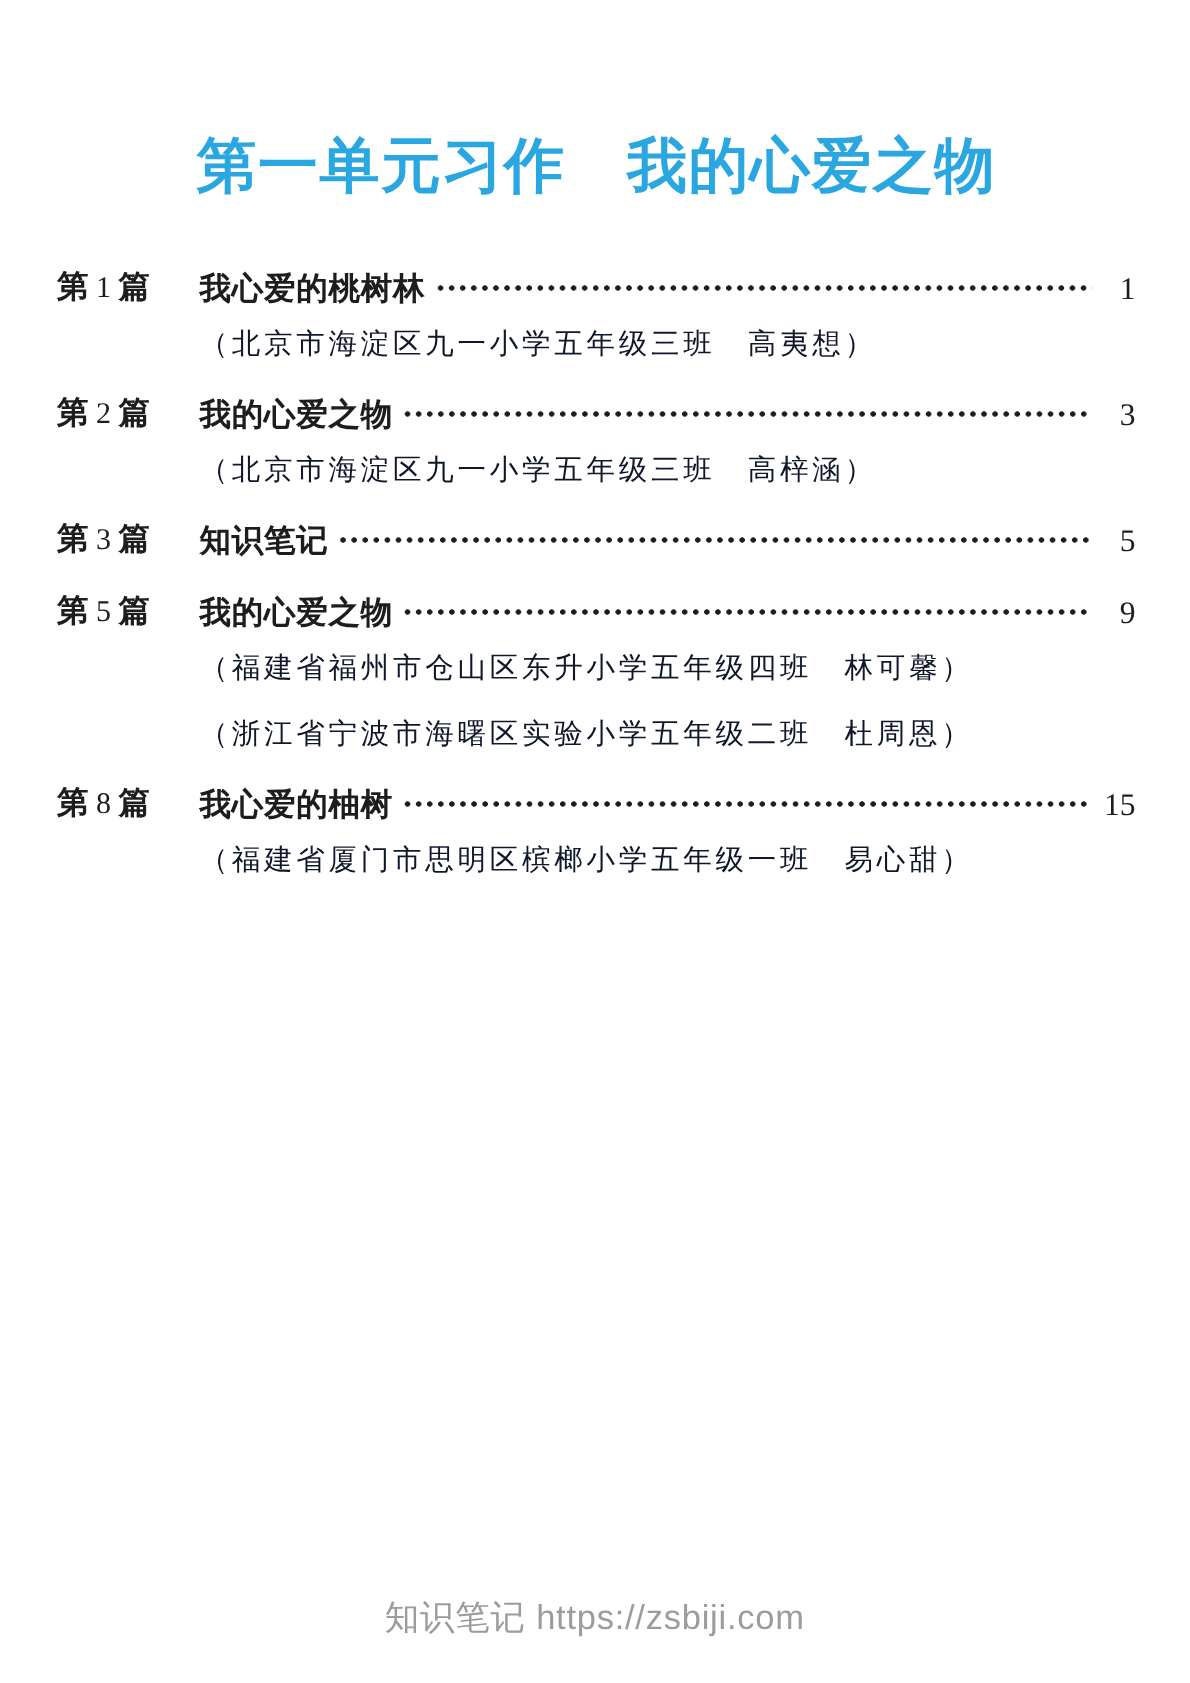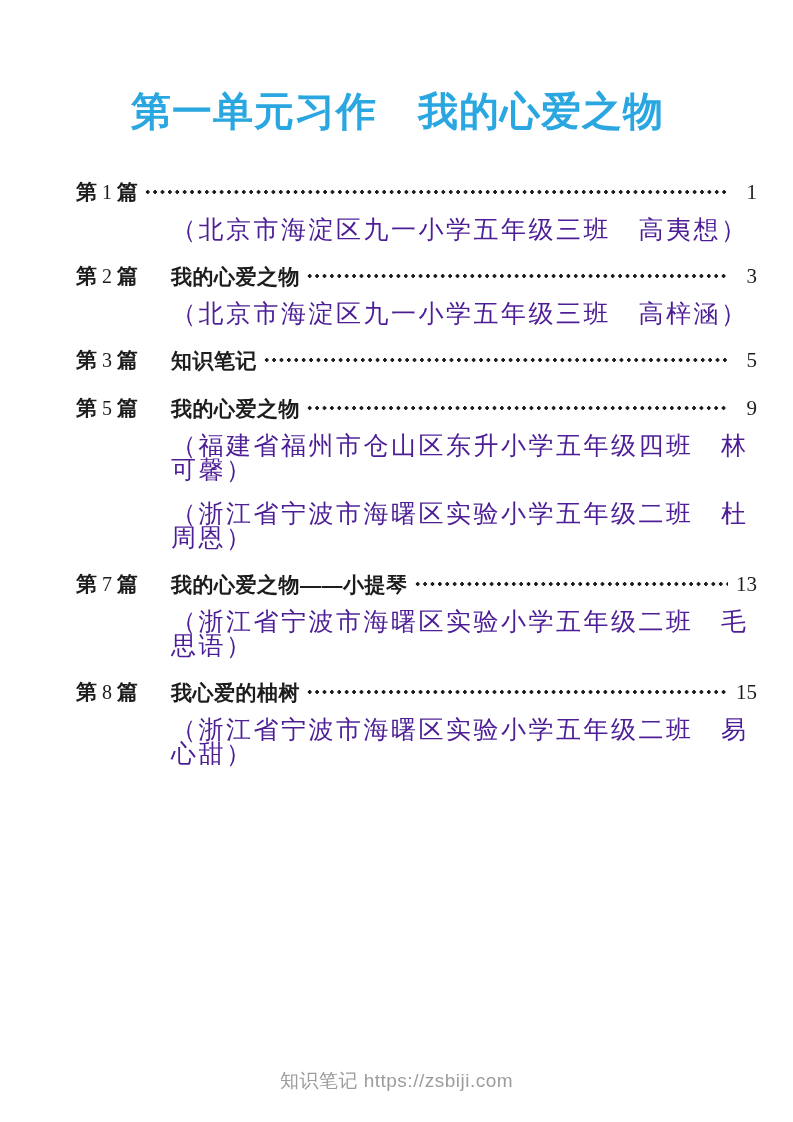--- a/index.html
+++ b/index.html
@@ -21,21 +21,21 @@
     margin: 74px 0 0 0;
     text-align: center;
     font-size: 40px;
     font-weight: bold;
     letter-spacing: 1px;
     line-height: 50px;
     color: #2aa7e0;
     white-space: pre;
   }
   .toc { margin-top: 42px; }
-  .entry { margin-bottom: 20px; margin-left: 38px; }
+  .entry { margin-bottom: 20px; }
   .entry-main {
     display: flex;
     align-items: center;
     font-size: 21px;
     font-weight: bold;
     color: #1d1d1d;
     line-height: 27px;
   }
   .label { flex: none; width: 62px; white-space: nowrap; }
   .label .num {
@@ -60,48 +60,49 @@
     font-weight: normal;
     font-size: 21px;
     min-width: 22px;
     text-align: right;
     color: #1d1d1d;
   }
   .byline {
     margin-top: 12px;
     padding-left: 95px;
     font-family: "Liberation Serif", serif;
-    font-size: 25px;
+    font-size: 19px;
     line-height: 24px;
     letter-spacing: 2.5px;
-    color: #4c1d95;
+    color: #0f172a;
   }
   .footer {
     position: absolute;
     left: 0;
     right: 0;
     bottom: 28px;
     text-align: center;
-    font-size: 19px;
+    font-size: 23px;
     letter-spacing: 0.5px;
     color: #9c9c9c;
   }
 </style>
 </head>
 <body>
 
 <div class="sheet">
 
   <h1 class="doc-title" style="color: rgb(42, 167, 224);">第一单元习作　我的心爱之物</h1>
 
   <div class="toc">
 
     <div class="entry">
       <div class="entry-main">
         <span class="label"><span>第</span><span class="num">1</span><span>篇</span></span>
+        <span class="etitle">我心爱的桃树林</span>
         <span class="leader"></span>
         <span class="pagenum">1</span>
       </div>
       <div class="byline">（北京市海淀区九一小学五年级三班　高夷想）</div>
     </div>
 
     <div class="entry">
       <div class="entry-main">
         <span class="label"><span>第</span><span class="num">2</span><span>篇</span></span>
         <span class="etitle">我的心爱之物</span>
@@ -128,37 +129,28 @@
         <span class="leader"></span>
         <span class="pagenum">9</span>
       </div>
       <div class="byline">（福建省福州市仓山区东升小学五年级四班　林可馨）</div>
     </div>
 
     <div class="entry">
       <div class="byline">（浙江省宁波市海曙区实验小学五年级二班　杜周恩）</div>
     </div>
 
-    <div class="entry">
-      <div class="entry-main">
-        <span class="label"><span>第</span><span class="num">7</span><span>篇</span></span>
-        <span class="etitle">我的心爱之物——小提琴</span>
-        <span class="leader"></span>
-        <span class="pagenum">13</span>
-      </div>
-      <div class="byline">（浙江省宁波市海曙区实验小学五年级二班　毛思语）</div>
-    </div>
 
     <div class="entry">
       <div class="entry-main">
         <span class="label"><span>第</span><span class="num">8</span><span>篇</span></span>
         <span class="etitle">我心爱的柚树</span>
         <span class="leader"></span>
         <span class="pagenum">15</span>
       </div>
-      <div class="byline">（浙江省宁波市海曙区实验小学五年级二班　易心甜）</div>
+      <div class="byline">（福建省厦门市思明区槟榔小学五年级一班　易心甜）</div>
     </div>
 
   </div>
 
   <div class="footer">知识笔记 https://zsbiji.com</div>
 
 </div>
 
 </body></html>

